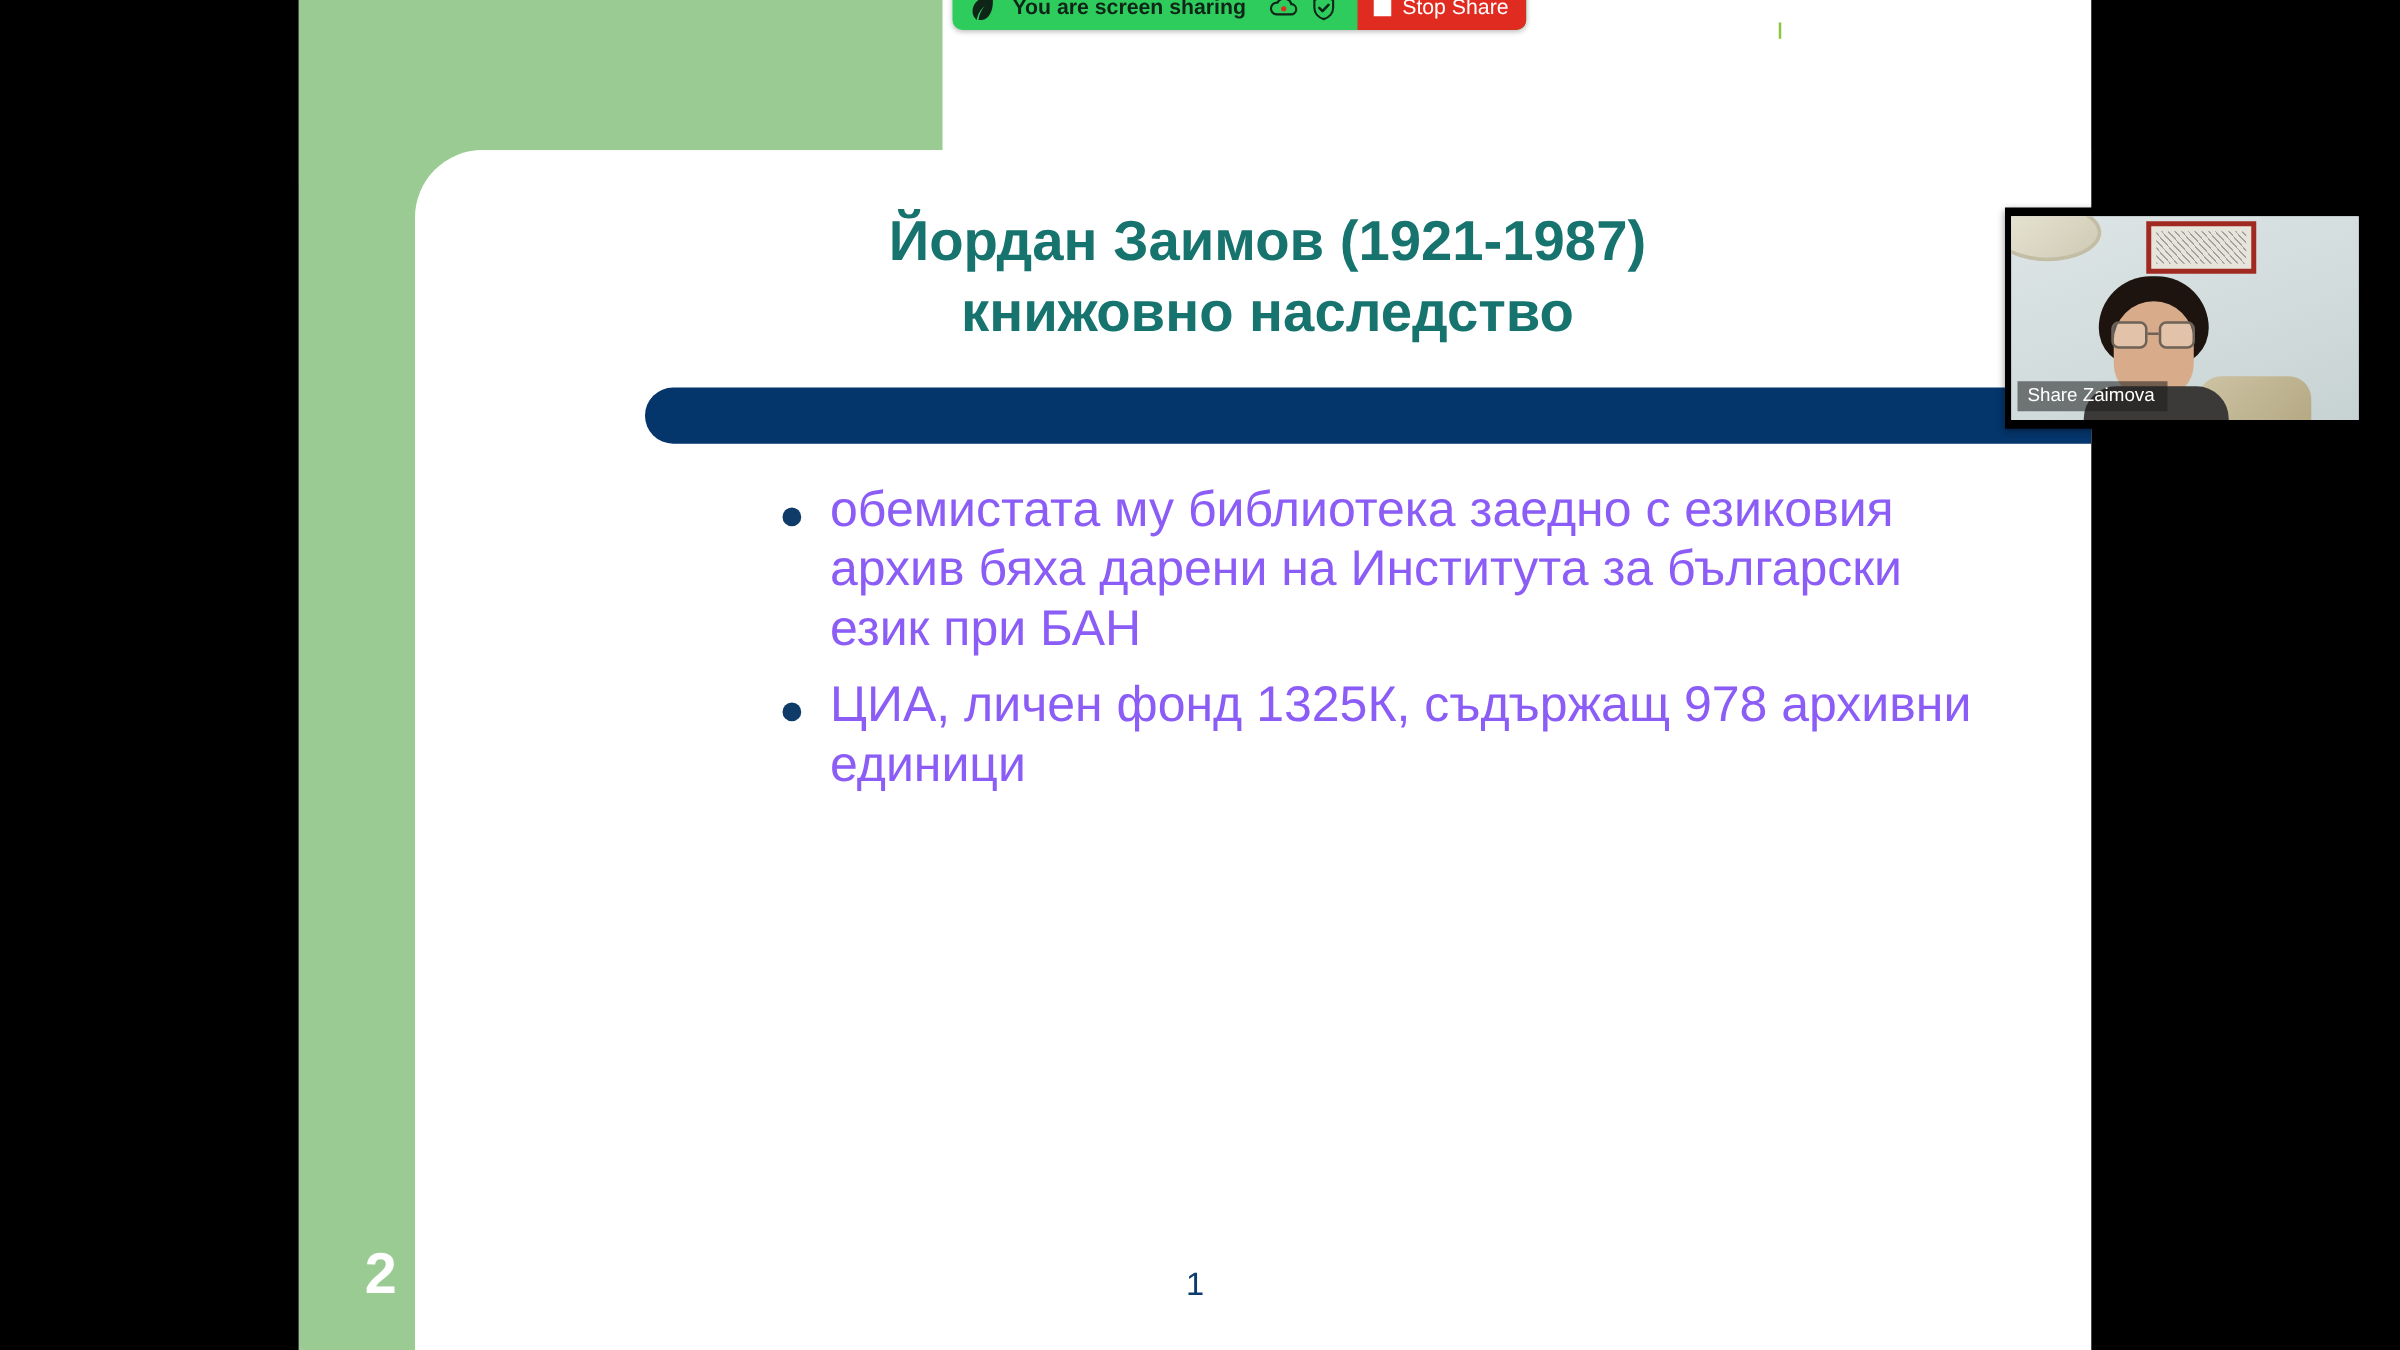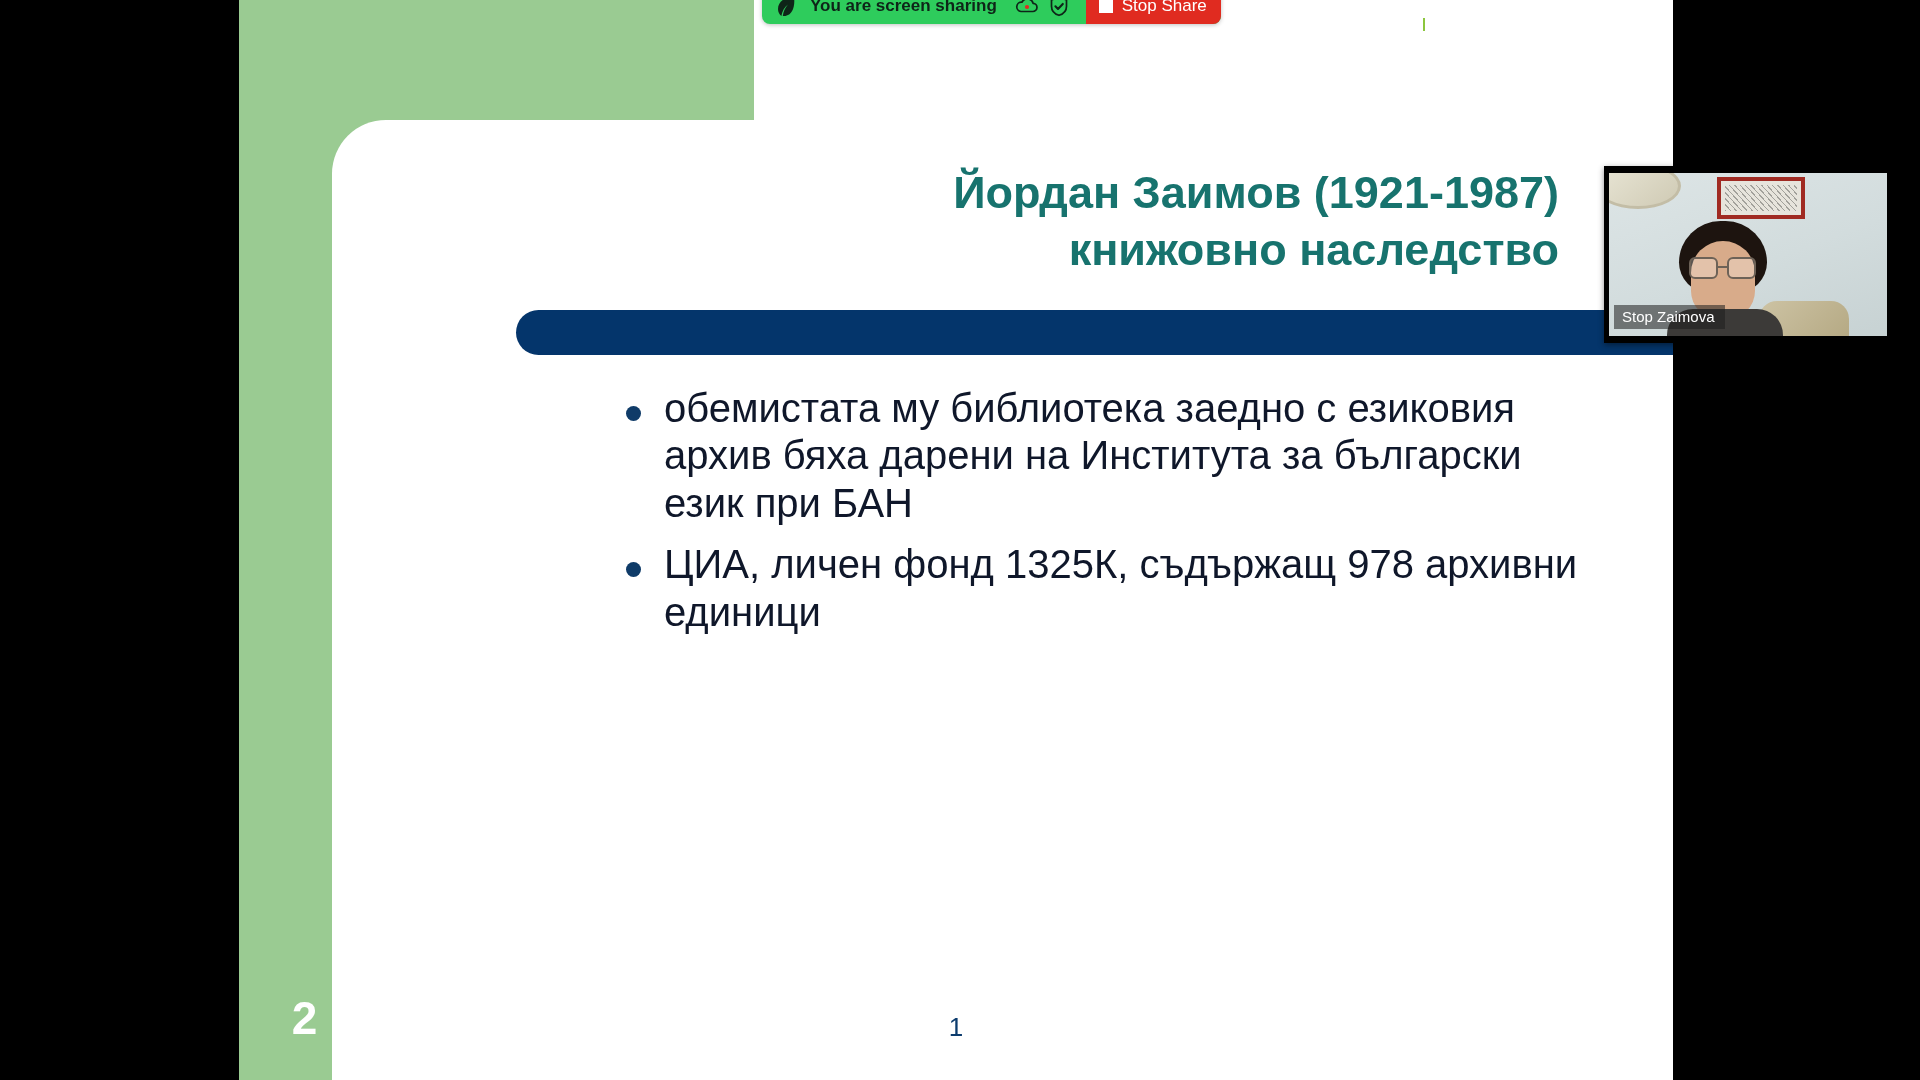--- a/index.html
+++ b/index.html
@@ -34,35 +34,35 @@
     letter-spacing:0px;
   }
   .page-footer-number {
     position:absolute; left:0; top:1012px; width:1434px;
     text-align:center; color:#0C3C6E; font-size:26px;
   }
 
   
   .title {
     position:absolute; left:230px; top:165px; width:1090px;
-    text-align:right; color:#17736E;
+    text-align:center; color:#17736E;
     font-size:45px; font-weight:bold; line-height:1.26;
     white-space:pre-line;
   }
   .nav-pill {
     position:absolute; left:277px; top:310px; width:1164px; height:45px;
     background:#04356B; border-radius:23px 0 0 23px;
   }
   .bullets {
     position:absolute; left:373px; top:385px; width:1000px;
   }
   .bullet {
     position:relative; display:block;
     padding-left:52px; margin-bottom:14px;
-    color:#0f172a; font-size:40px; line-height:1.185;
+    color:#8b5cf6; font-size:40px; line-height:1.185;
   }
   .bullet .dot {
     position:absolute; left:14px; top:21px;
     width:15px; height:15px; border-radius:50%;
     background:#0F3B68;
   }
 
   
   .share-bar {
     position:absolute; left:762px; top:-16px;
@@ -229,17 +229,17 @@
       <div class="pip-frame"></div>
       <div class="pip-chair"></div>
       <div class="pip-hair"></div>
       <div class="pip-face"></div>
       <div class="pip-glasses">
         <span class="pip-lens l"></span>
         <span class="pip-bridge"></span>
         <span class="pip-lens r"></span>
       </div>
       <div class="pip-body"></div>
-      <div class="pip-name">Stop Zaimova</div>
+      <div class="pip-name">Share Zaimova</div>
     </div>
   </div>
 
 </div>
 
 </body></html>

